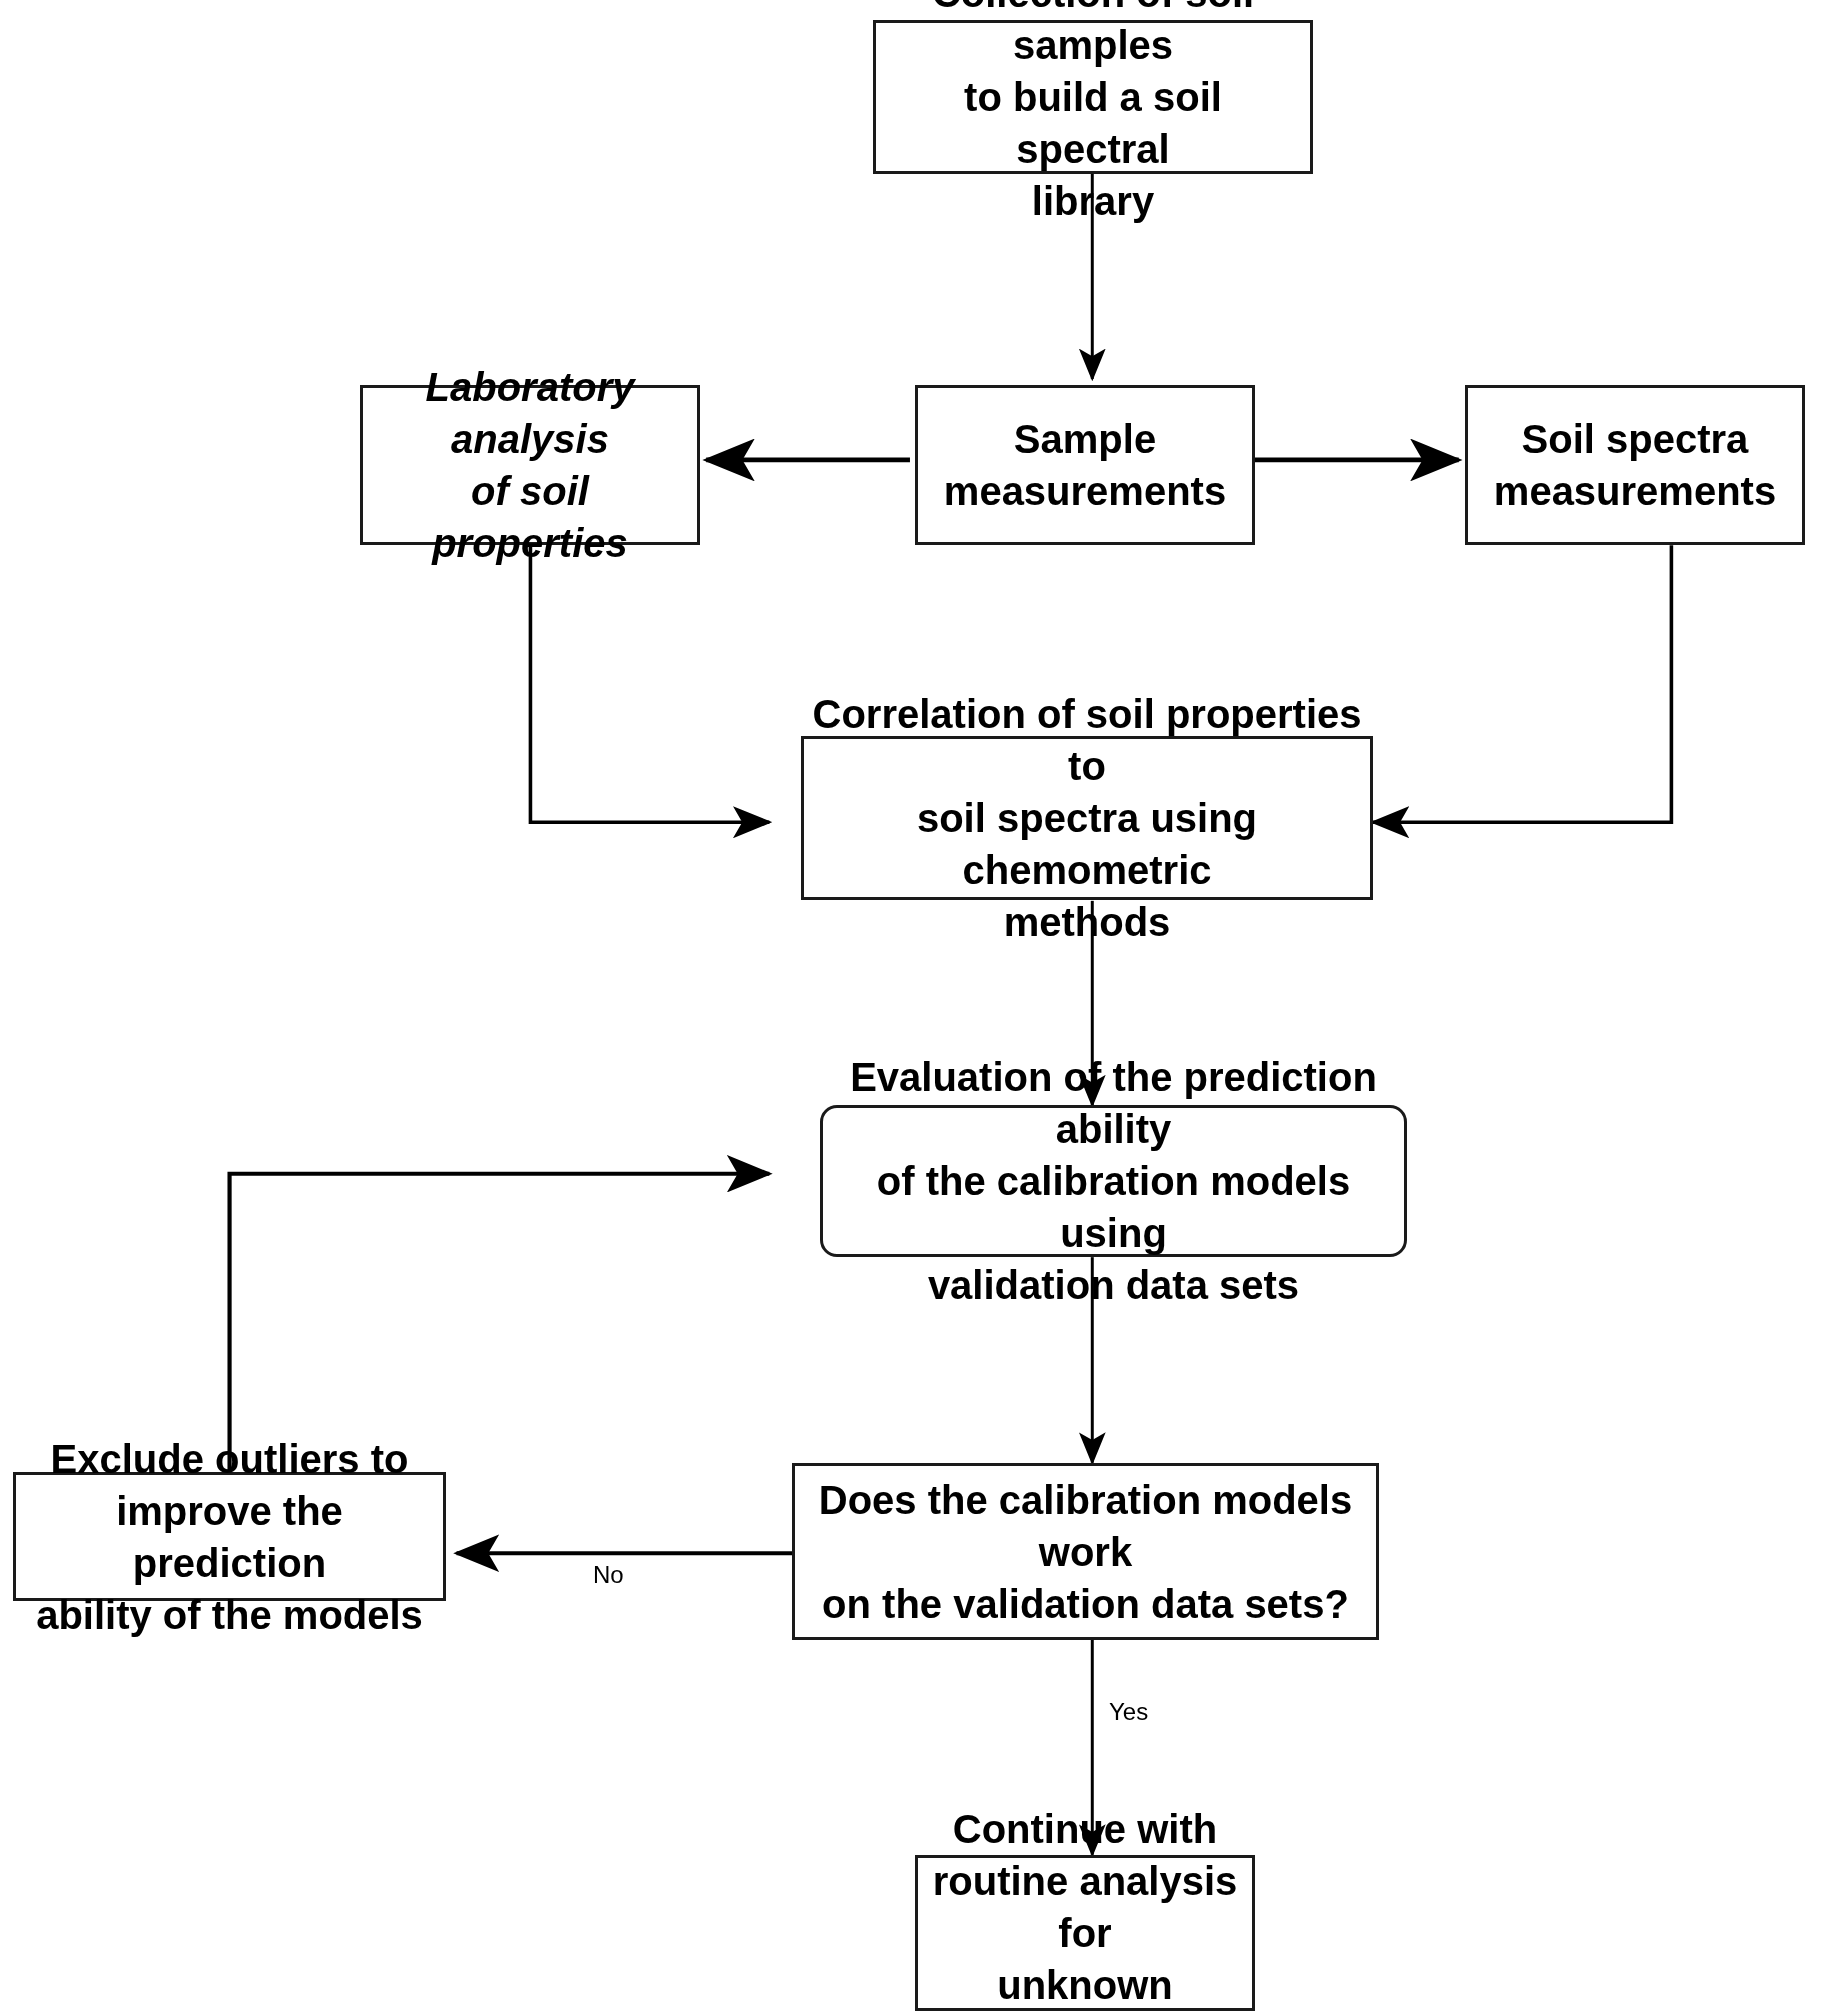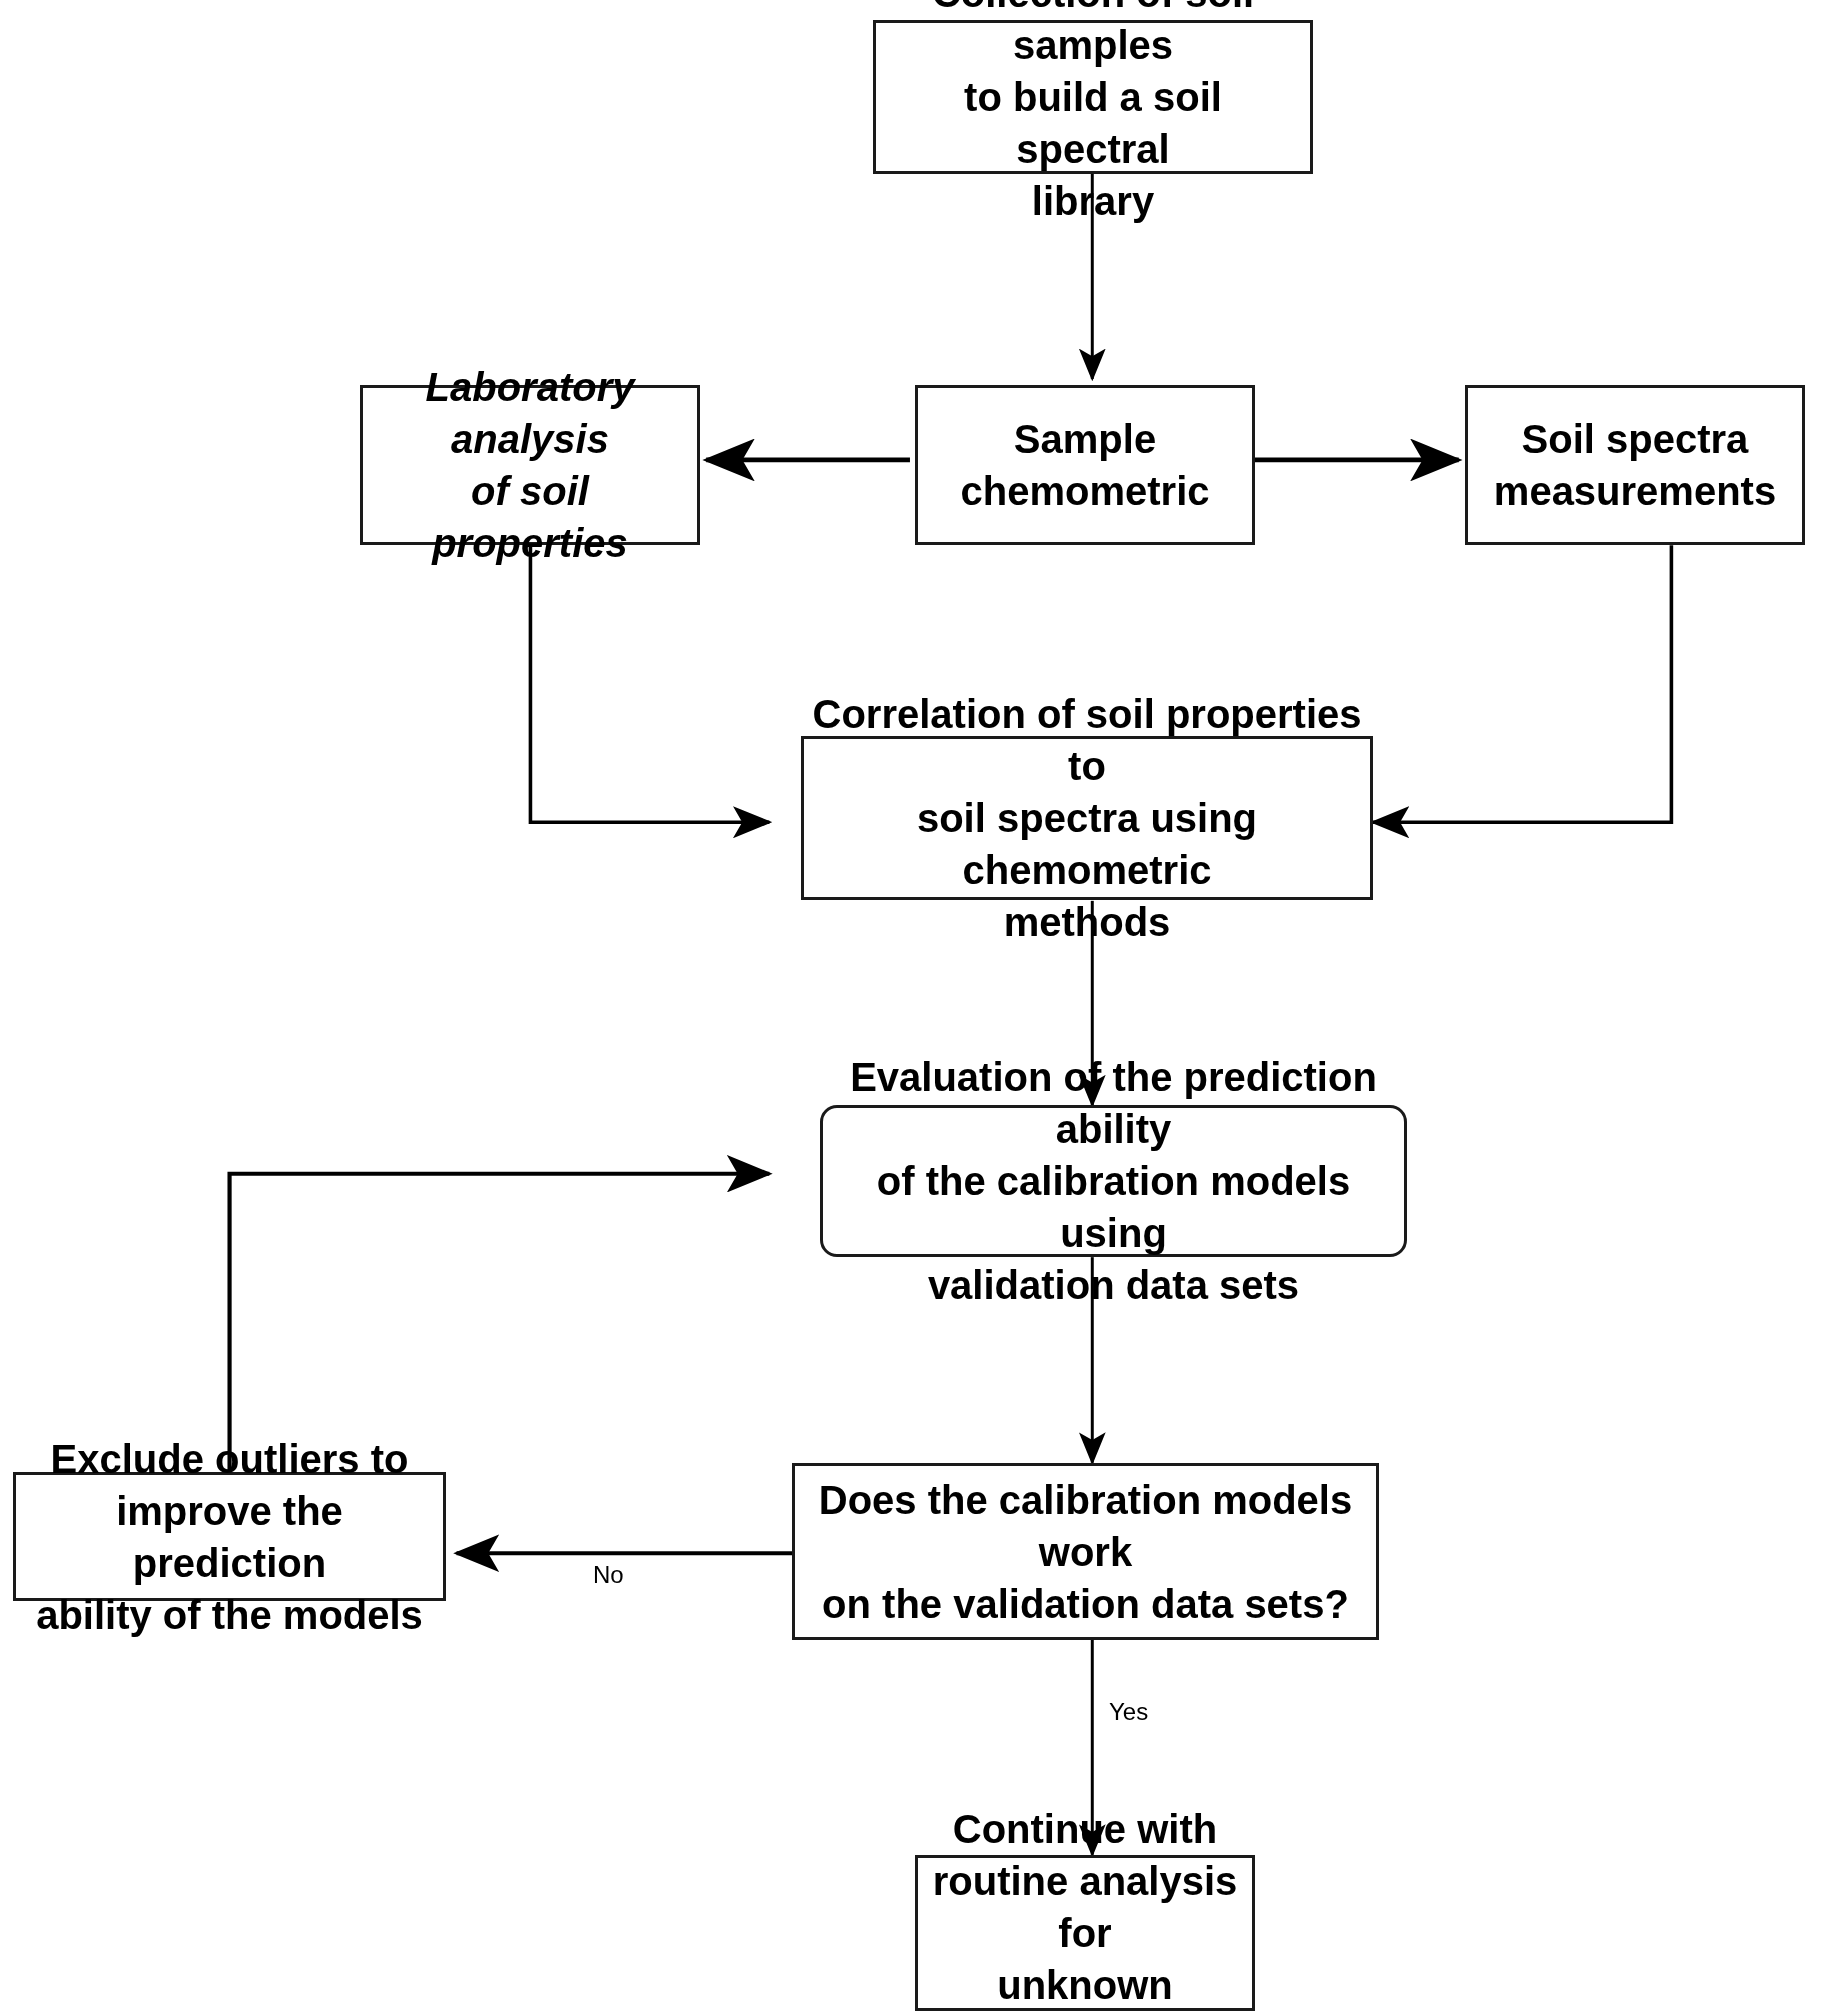--- a/index.html
+++ b/index.html
@@ -92,21 +92,21 @@
 to build a soil spectral
 library</span>
   </div>
 
   <div class="node-box" style="left:360px; top:385px; width:340px; height:160px;font-style:italic;">
     <span class="node-label">Laboratory analysis
 of soil properties</span>
   </div>
 
   <div class="node-box" style="left:915px; top:385px; width:340px; height:160px;">
-    <span class="node-label">Sample chemometric</span>
+    <span class="node-label">Sample measurements</span>
   </div>
 
   <div class="node-box" style="left:801px; top:736px; width:572px; height:164px;">
     <span class="node-label">Correlation of soil properties to
 soil spectra using chemometric
 methods</span>
   </div>
 
   <div class="node-box" style="left:1465px; top:385px; width:340px; height:160px;">
     <span class="node-label">Soil spectra

